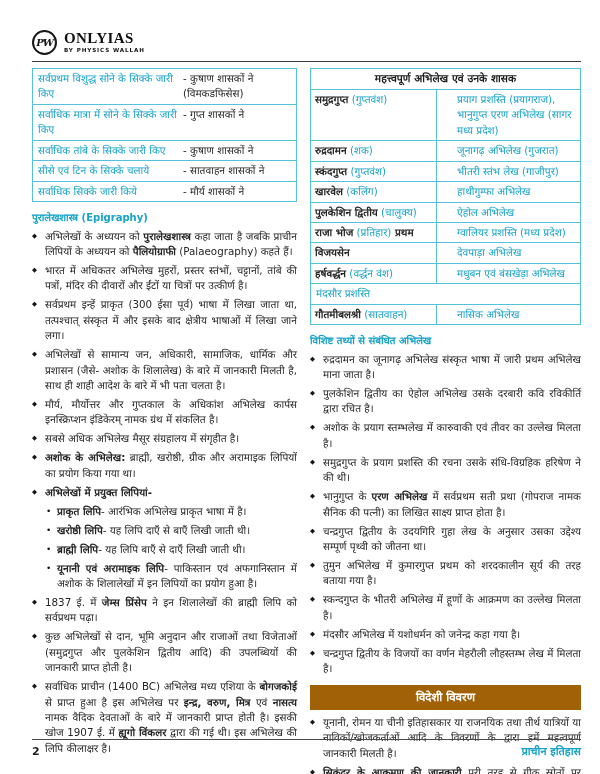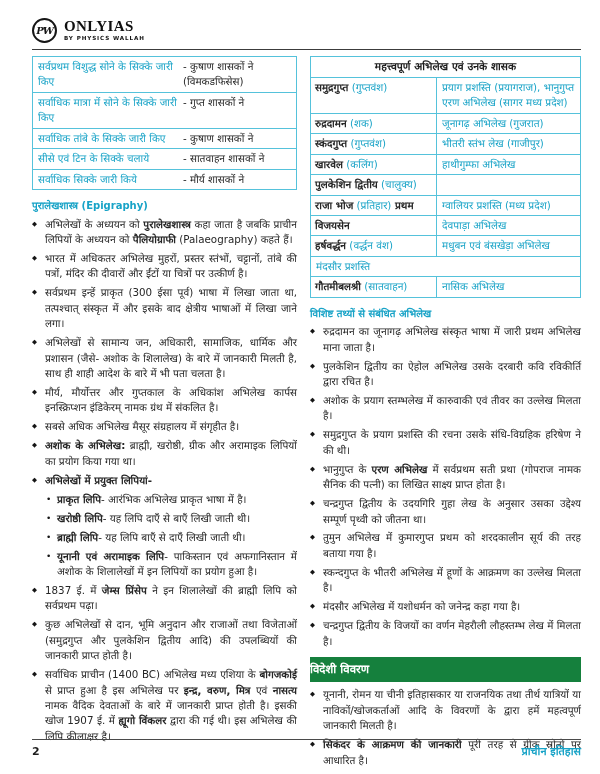--- a/index.html
+++ b/index.html
@@ -1,19 +1,19 @@
 <!DOCTYPE html>
 <html lang="hi"><head>
 <meta charset="utf-8">
 <style>
   html,body{margin:0;padding:0;background:#e9e9e9;}
   .page{
     width:600px;height:774px;background:#ffffff;box-sizing:border-box;
     position:relative;overflow:hidden;margin:0 auto;
-    padding:14px 19px 0 32px;
+    padding:26px 19px 0 32px;
     font-family:"DejaVu Sans","Liberation Sans",sans-serif;
     font-size:10.3px;line-height:1.5;color:#262626;
   }
   .b{font-weight:bold;}
   .accent{color:#18a3c7;}
 
   
   .logo{display:flex;align-items:center;gap:7px;height:32px;}
   .pw-ring{width:25px;height:25px;border:2.5px solid #161616;border-radius:50%;
     box-sizing:border-box;display:flex;align-items:center;justify-content:center;}
@@ -32,38 +32,38 @@
   .coins-table{border:1px solid #55c2db;}
   .coins-row{display:flex;border-bottom:1px solid #55c2db;padding:2px 5px;}
   .coins-table .coins-row:last-child{border-bottom:none;}
   .coins-left{flex:1;color:#18a3c7;padding-right:4px;}
   .coins-right{width:108px;flex:none;color:#262626;}
 
   
   .rulers-table{border:1px solid #55c2db;}
   .rulers-title{text-align:center;font-weight:bold;font-size:10.6px;
     border-bottom:1px solid #55c2db;padding:2px 2px;color:#1d1d1d;}
-  .rulers-row{display:flex;border-bottom:1px solid #55c2db;}
+  .rulers-row{display:flex;border-bottom:1px solid #55c2db;gap:15px;}
   .rulers-table .rulers-row:last-child{border-bottom:none;}
   .ruler-name{width:126px;flex:none;padding:2px 4px;border-right:1px solid #55c2db;box-sizing:border-box;}
   .ruler-ins{flex:1;padding:2px 5px;color:#18a3c7;}
 
   
   .sec-heading{color:#18a3c7;font-weight:bold;font-size:10px;margin:8px 0 3px 0;}
 
   
   .blist{margin:0;}
   .li{display:flex;margin:3.5px 0;}
   .li .marker{flex:0 0 13px;font-size:6.5px;line-height:15.5px;color:#151515;text-align:left;}
   .li .txt{flex:1;text-align:justify;}
   .sublist{margin-left:14px;}
   .sublist .marker{flex:0 0 11px;font-size:9px;line-height:14.5px;}
 
   
-  .banner{background:#15803d;color:#ffffff;font-weight:bold;
+  .banner{background:#a16207;color:#ffffff;text-align:center;font-weight:bold;
     font-size:11.5px;padding:4px 0;margin:8px 0 5px 0;}
 
   
   .footer{position:absolute;left:32px;right:19px;bottom:14px;
     border-top:1.6px solid #4a4a4a;padding-top:4px;
     display:flex;justify-content:space-between;align-items:baseline;}
   .footer .pageno{font-weight:bold;font-size:11px;color:#1d1d1d;}
   .footer .booktitle{font-weight:bold;font-size:11px;color:#18a3c7;}
 </style>
 </head>
@@ -217,20 +217,21 @@
     <span class="ruler-ins">भीतरी स्तंभ लेख (गाजीपुर)</span>
   </div>
 
   <div class="rulers-row">
     <span class="ruler-name"><span class="b">खारवेल</span><span class="accent"> (कलिंग)</span></span>
     <span class="ruler-ins">हाथीगुम्फा अभिलेख</span>
   </div>
 
   <div class="rulers-row">
     <span class="ruler-name"><span class="b">पुलकेशिन द्वितीय</span><span class="accent"> (चालुक्य)</span></span>
+    <span class="ruler-ins">ऐहोल अभिलेख</span>
   </div>
 
   <div class="rulers-row">
     <span class="ruler-name"><span class="b">राजा भोज</span><span class="accent"> (प्रतिहार)</span><span class="b"> प्रथम</span></span>
     <span class="ruler-ins">ग्वालियर प्रशस्ति (मध्य प्रदेश)</span>
   </div>
 
   <div class="rulers-row">
     <span class="ruler-name"><span class="b">विजयसेन</span></span>
     <span class="ruler-ins">देवपाड़ा अभिलेख</span>

